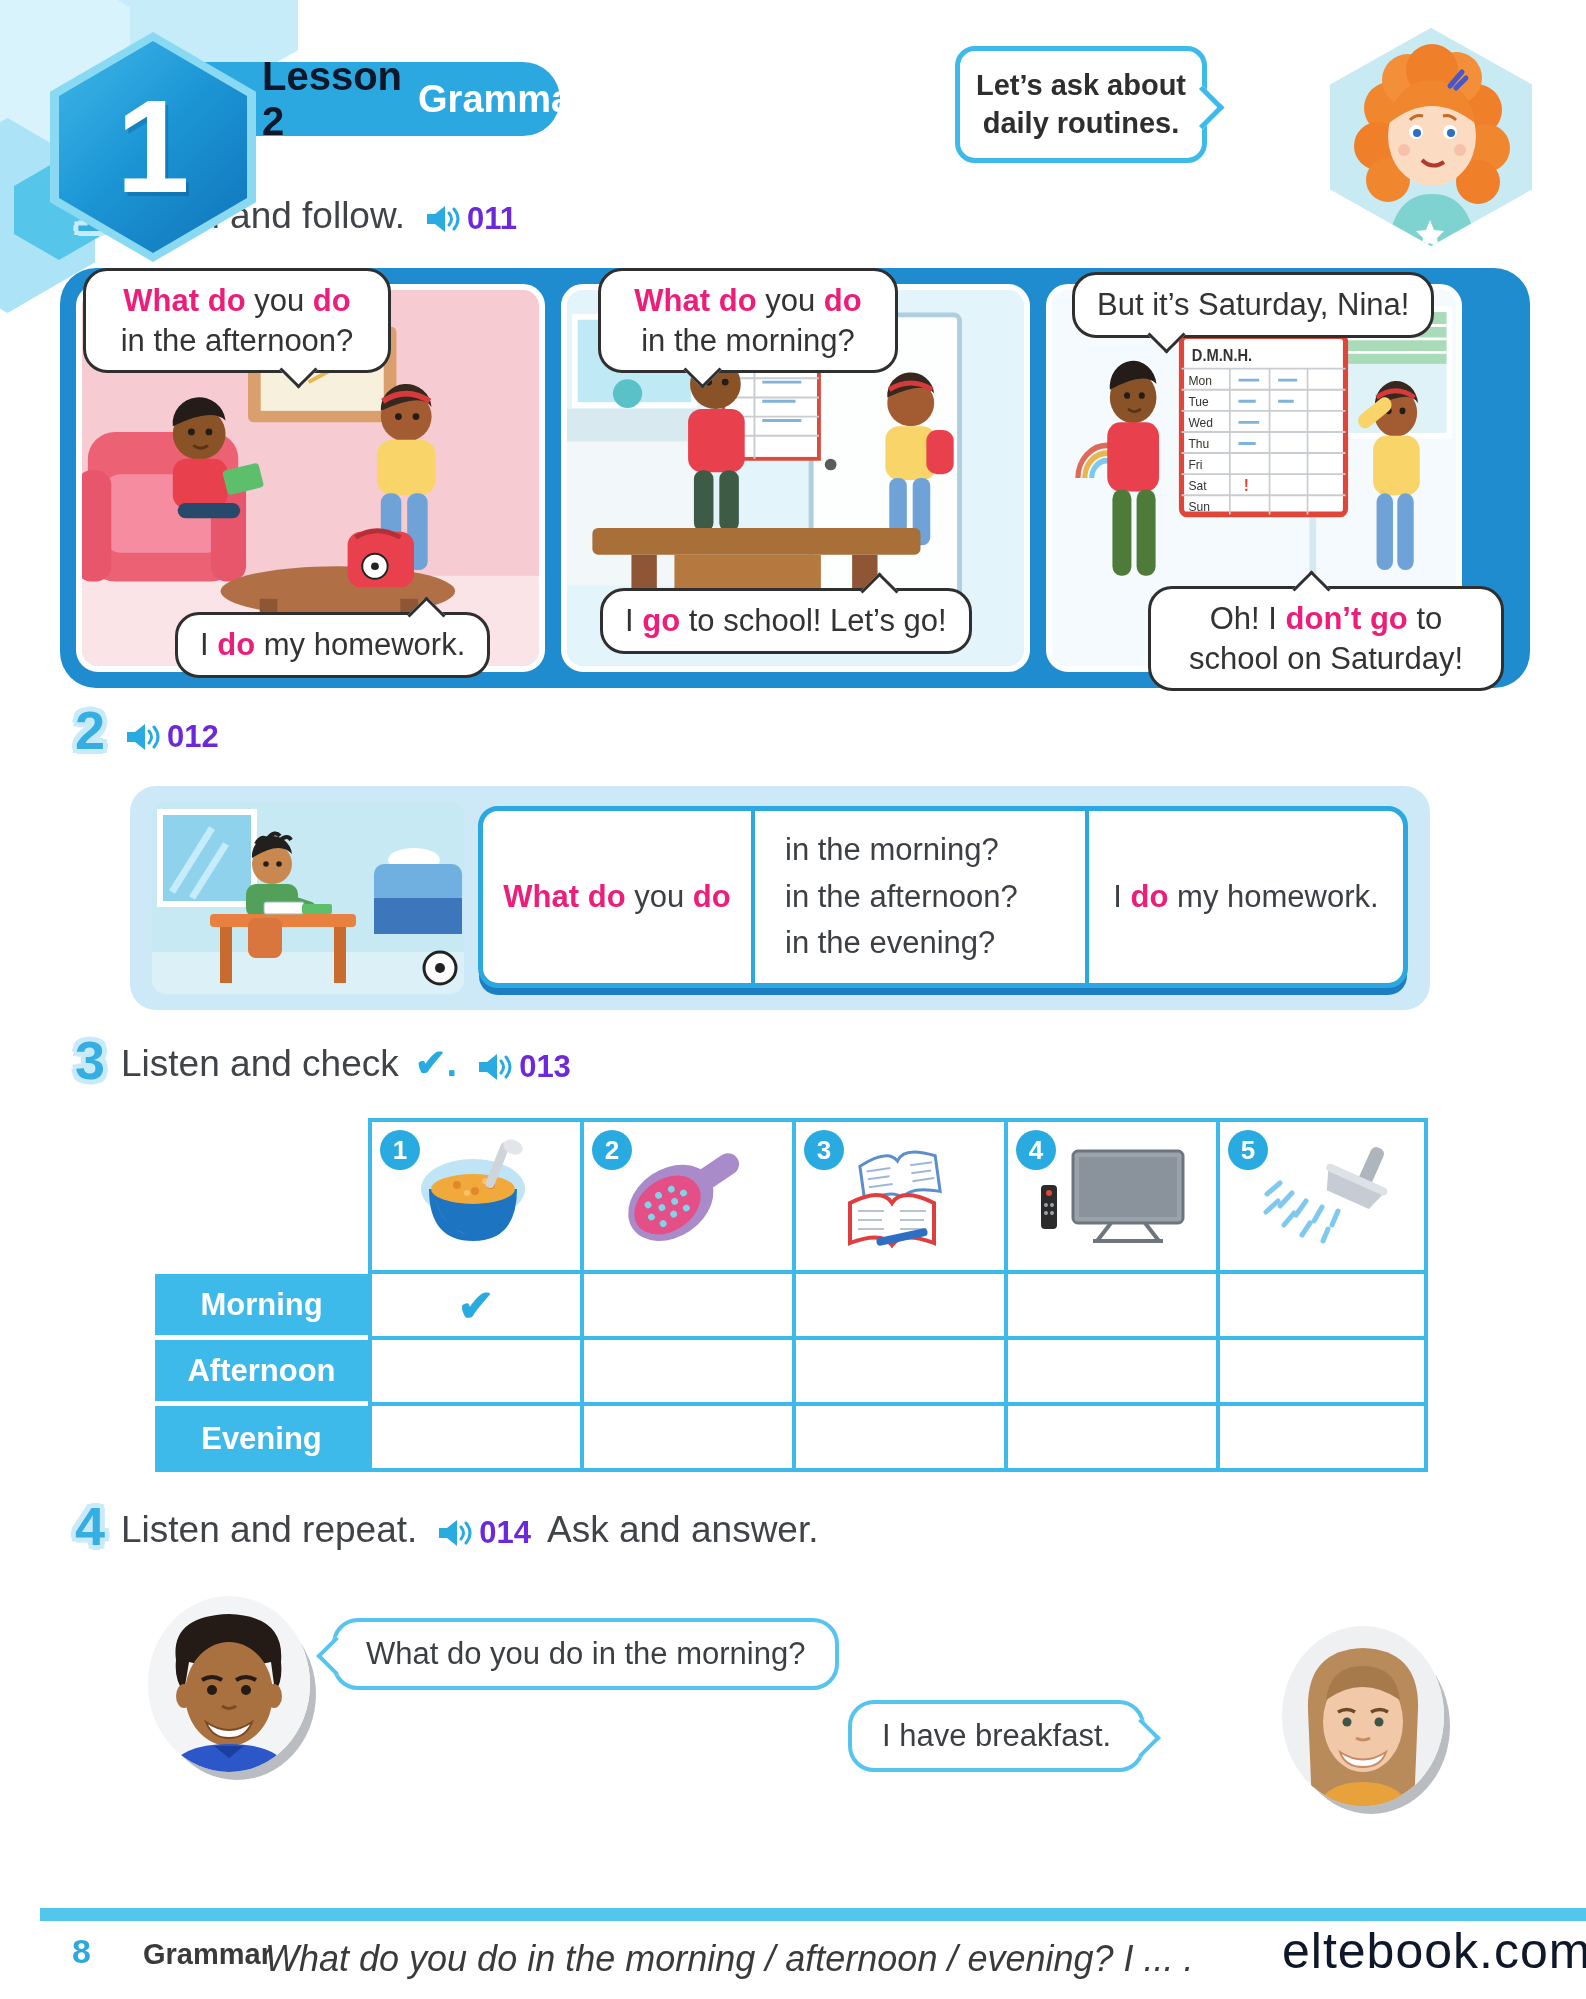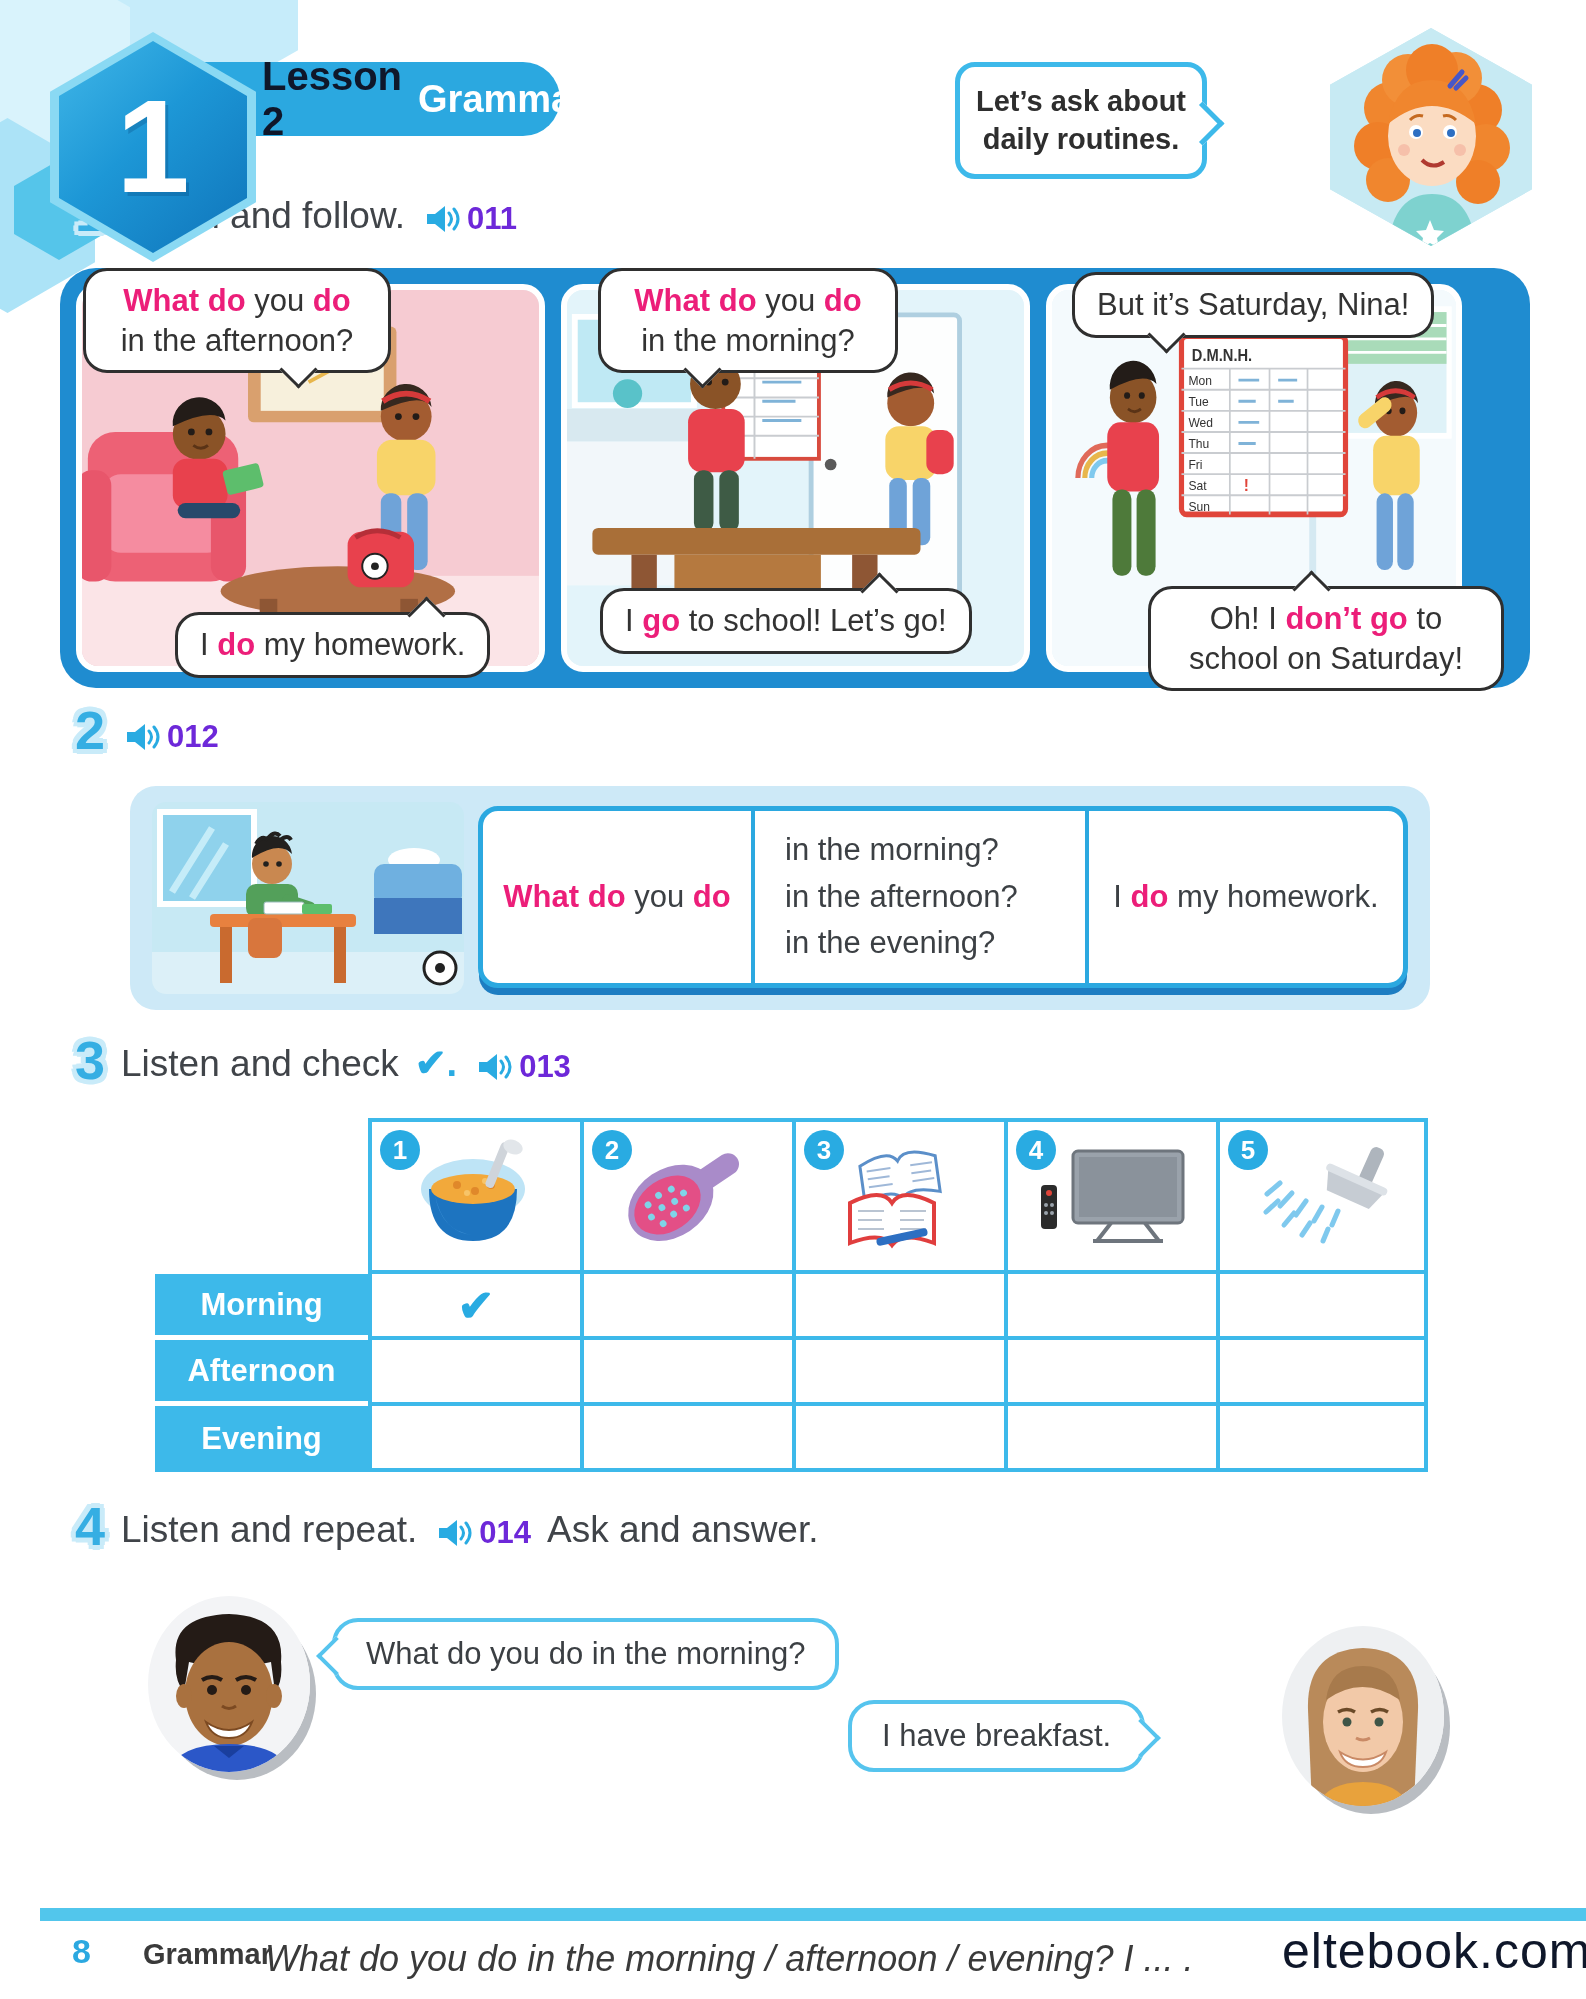--- a/index.html
+++ b/index.html
@@ -15,21 +15,21 @@
   .deco4{left:14px;top:160px;width:90px;height:100px;background:#55c5ea;}
   .unit-hex-outer{left:50px;top:32px;width:206px;height:230px;background:#8ad9f3;z-index:3;}
   .unit-hex-inner{left:9px;top:9px;width:188px;height:212px;position:absolute;
       background:linear-gradient(135deg,#41b7e8 0%,#1d97d6 45%,#0f74ba 100%);
       display:flex;align-items:center;justify-content:center;}
   .unit-num{font-size:132px;font-weight:800;color:#fff;line-height:1;text-shadow:3px 4px 0 rgba(0,60,110,.25);}
   .lesson-pill{left:150px;top:62px;width:410px;height:74px;background:#2bа8e0;background:#2ba8e0;
       border-radius:40px;z-index:2;display:flex;align-items:center;padding-left:112px;box-sizing:border-box;}
   .pill-b{font-size:40px;font-weight:800;color:#0f172a;}
   .pill-l{font-size:38px;font-weight:700;color:#fff;margin-left:16px;}
-  .intro-bubble{left:955px;top:62px;width:252px;min-height:100px;background:#fff;border:5px solid #3db9ea;
+  .intro-bubble{left:955px;top:46px;width:252px;min-height:100px;background:#fff;border:5px solid #3db9ea;
       border-radius:20px;display:flex;align-items:center;justify-content:flex-start;text-align:center;
       font-size:29px;font-weight:800;color:#2e2e2e;line-height:1.3;padding:16px 10px;box-sizing:border-box;z-index:2;}
   .intro-tail{position:absolute;right:-16px;top:38%;width:26px;height:26px;background:#fff;
       transform:rotate(45deg);border-top:5px solid #3db9ea;border-right:5px solid #3db9ea;}
   .mentor-hex{left:1330px;top:28px;width:202px;height:218px;background:#c7eaf3;overflow:hidden;}
 
   
   .act-head{display:flex;align-items:flex-end;gap:16px;}
   .act-num{font-size:54px;font-weight:800;color:#35aee3;line-height:.9;
       text-shadow:-5px 0 0 #c9ebf9,5px 0 0 #c9ebf9,0 -5px 0 #c9ebf9,0 5px 0 #c9ebf9,

